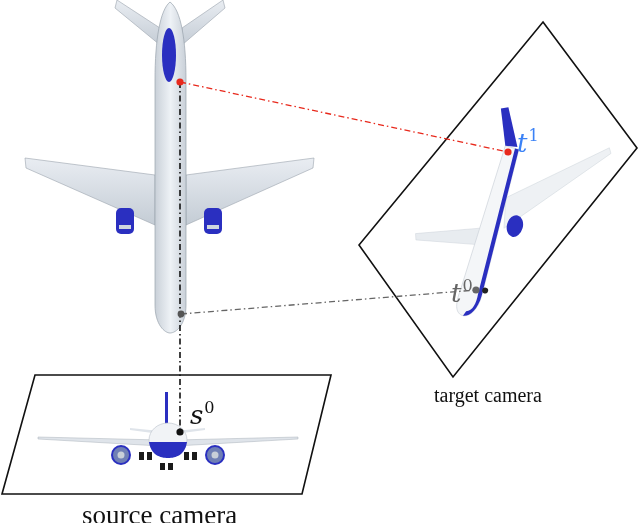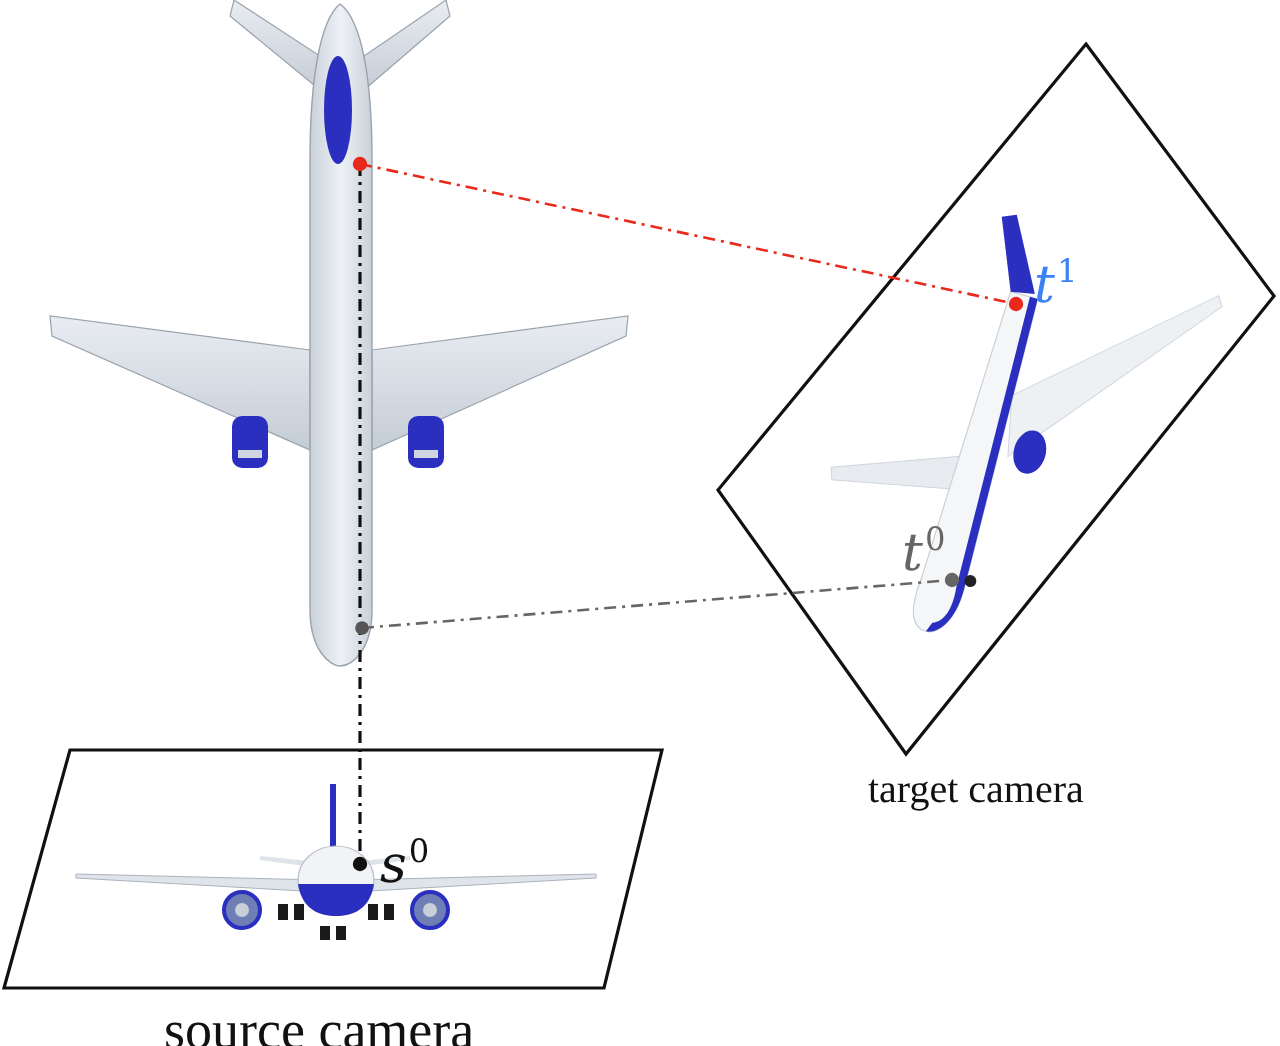--- a/index.html
+++ b/index.html
@@ -91,18 +91,18 @@
 
   <circle cx="180" cy="82" r="3.6" fill="#e8291c"></circle>
   <circle cx="181" cy="314" r="3.4" fill="#555"></circle>
   <circle cx="508" cy="152" r="3.6" fill="#e8291c"></circle>
   <circle cx="476" cy="290" r="3.6" fill="#666"></circle>
   <circle cx="180" cy="432" r="3.6" fill="#111"></circle>
 </svg>
 
 <div class="math" style="left:517px;top:128px;font-size:26px;color:#3b82f6;"><span>t</span><sup>1</sup></div>
 
-<div class="math" style="left:451px;top:262px;font-size:26px;color:#666;"><span>t</span><sup>0</sup></div>
+<div class="math" style="left:451px;top:278px;font-size:26px;color:#666;"><span>t</span><sup>0</sup></div>
 
-<div class="math" style="left:190px;top:400px;font-size:26px;color:#111;margin-top:18px;"><span>s</span><sup>0</sup></div>
+<div class="math" style="left:190px;top:400px;font-size:26px;color:#111;"><span>s</span><sup>0</sup></div>
 
 <div class="label" style="left:434px;top:384px;font-size:20px;">target camera</div>
 <div class="label" style="left:82px;top:500px;font-size:27px;">source camera</div>
 
 </body></html>

